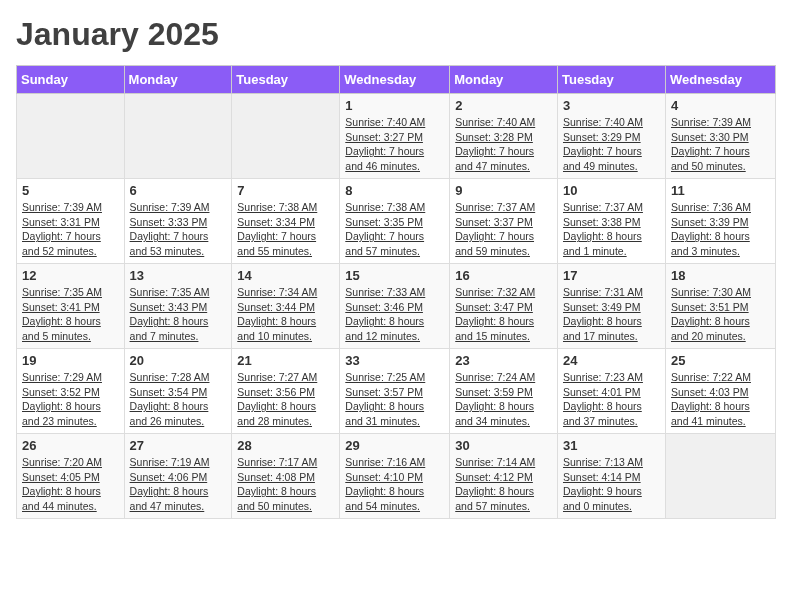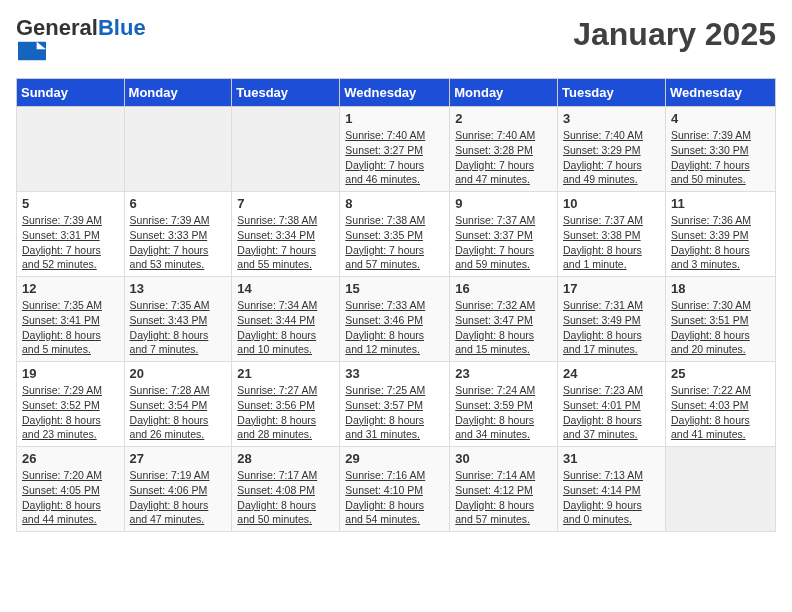--- a/index.html
+++ b/index.html
@@ -44,21 +44,21 @@
       font-size: 16px;
       font-weight: normal;
       color: #444;
     }
     table {
       width: 100%;
       border-collapse: collapse;
       font-size: 11px;
     }
     thead tr th {
-      background-color: #1d4ed8;
+      background-color: #8b5cf6;
       color: #fff;
       padding: 6px 4px;
       text-align: left;
       font-size: 13px;
       font-weight: bold;
       border: 1px solid #ccc;
     }
     tbody tr td {
       vertical-align: top;
       padding: 4px 5px;
@@ -84,32 +84,20 @@
       text-decoration: underline;
     }
     td.empty {
       background: #f0f0f0 !important;
     }
   </style>
 </head>
 <body>
 
 <div class="header">
-  <div class="logo">
-    <div>
-      <div class="logo-text">
-        <span class="logo-general">General</span><span class="logo-blue">Blue</span>
-      </div>
-      
-      <svg class="logo-icon" viewBox="0 0 30 20" xmlns="http://www.w3.org/2000/svg">
-        <polygon points="0,0 20,0 20,8 30,8 30,20 0,20" fill="#1565c0"></polygon>
-        <polygon points="20,0 30,0 30,8" fill="#1565c0"></polygon>
-      </svg>
-    </div>
-  </div>
   <div class="title-block">
     <h1>January 2025</h1>
   </div>
 </div>
 
 <table>
   <thead>
     <tr>
       <th>Sunday</th>
       <th>Monday</th>

